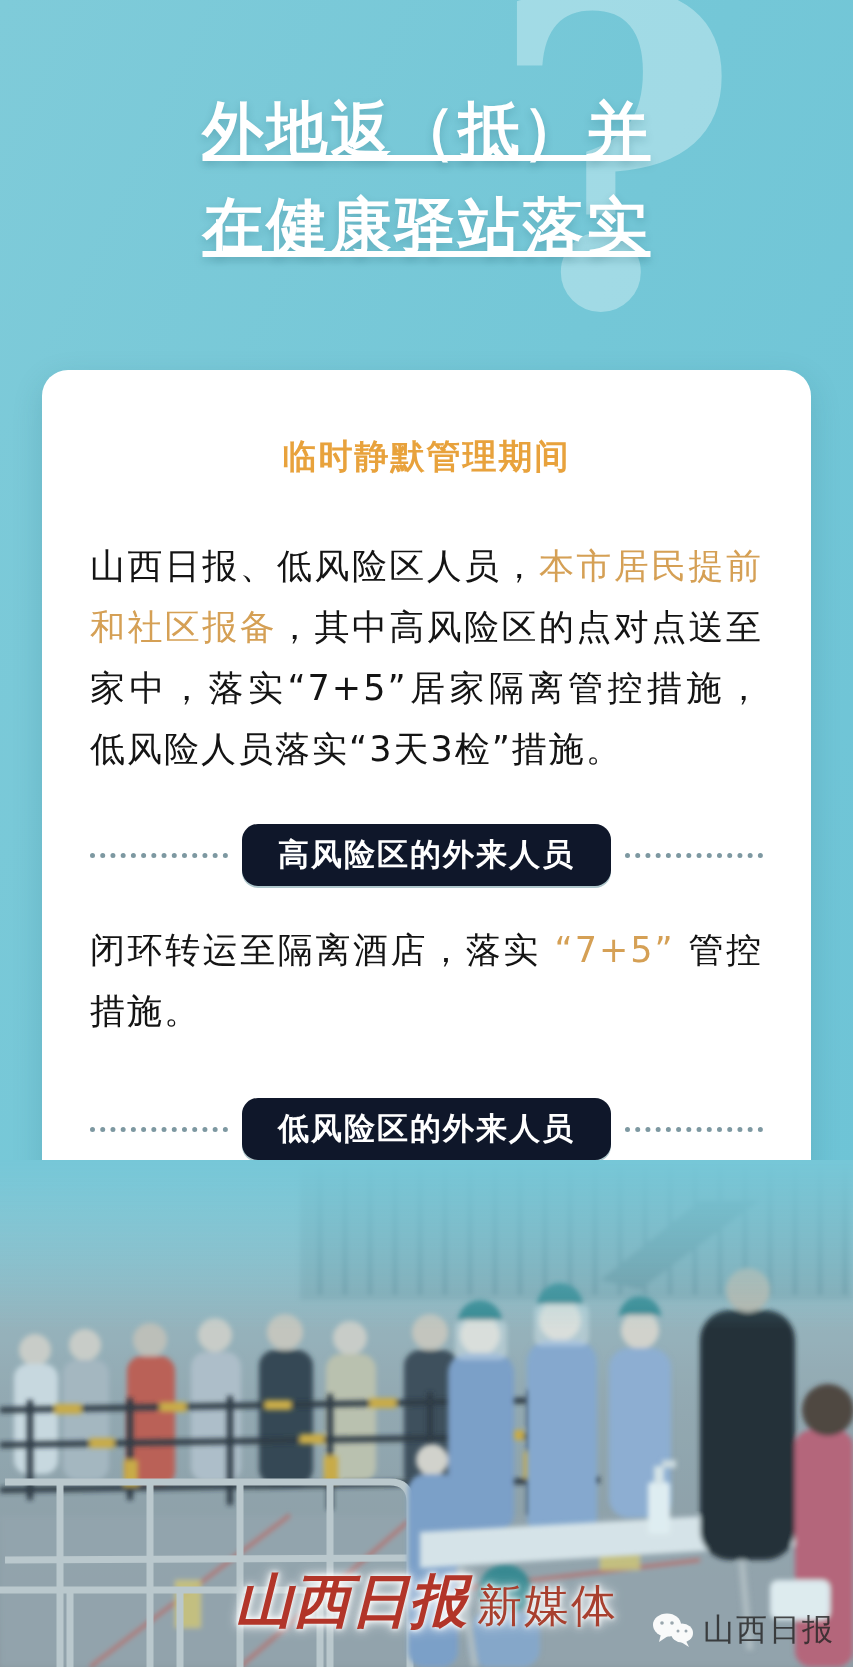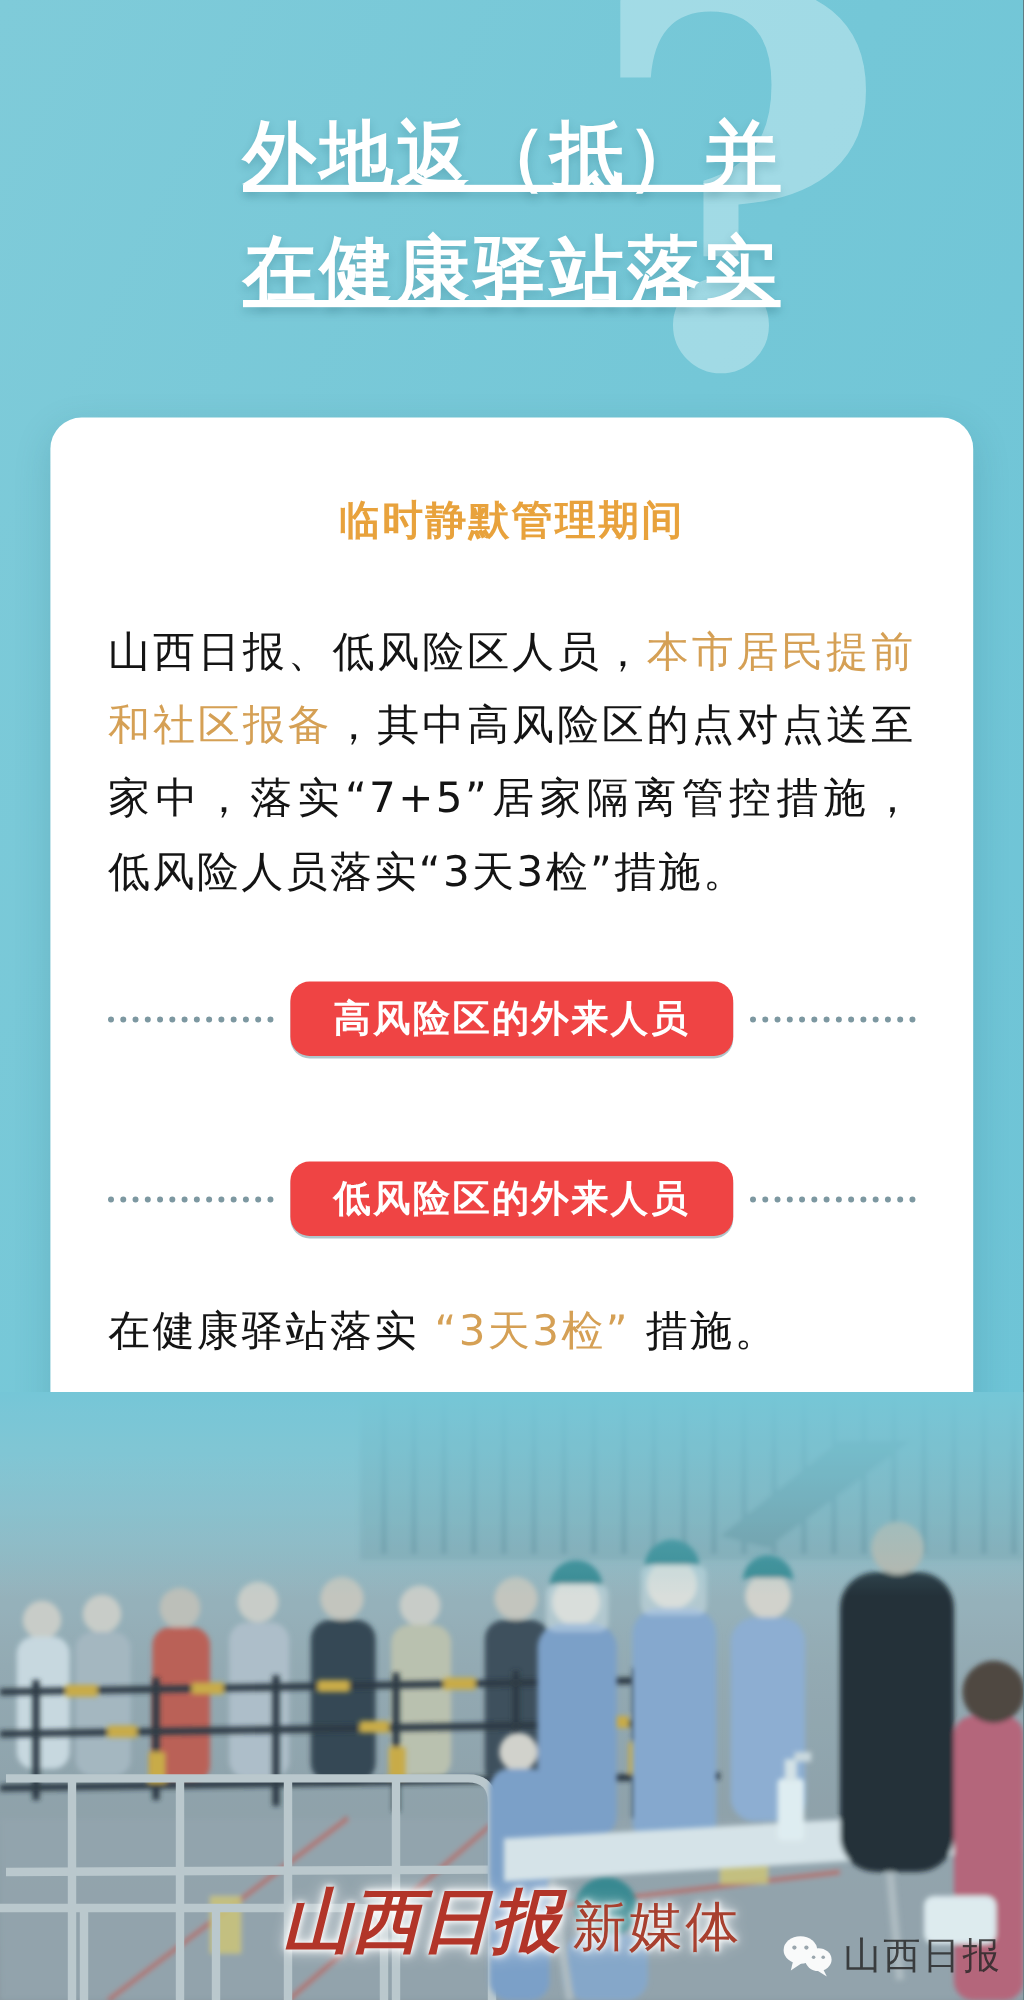--- a/index.html
+++ b/index.html
@@ -20,38 +20,38 @@
   .hero h1 {
     position:relative; z-index:2; text-align:center;
     font-family:"DejaVu Serif","Liberation Serif",serif;
     font-weight:700; color:#ffffff; font-size:61px; line-height:96px;
     letter-spacing:3px; padding-top:82px;
     text-shadow:0 4px 8px rgba(20,80,95,0.22);
     text-decoration:underline;
   }
   
   .card {
-    position:absolute; left:42px; top:348px; width:769px; height:866px;
+    position:absolute; left:42px; top:370px; width:769px; height:866px;
     background:#ffffff; border-radius:26px;
     box-shadow:0 10px 30px rgba(30,90,105,0.18);
     padding:58px 48px 0 48px;
   }
   .card-heading {
     text-align:center; color:#E8A23C; font-weight:700;
     font-size:34px; line-height:56px; letter-spacing:2px;
   }
   .body-text {
     margin-top:52px; font-size:35px; line-height:61px; letter-spacing:2px;
     color:#141414; text-align:justify;
   }
   .hl { color:#D5A055; }
   .badge-row { display:flex; align-items:center; margin-top:44px; }
   .dotline { flex:1 1 0; border-top:5px dotted #7d98a1; height:0; }
   .pill {
-    margin:16px 14px; background:#ef4444; color:#ffffff; font-weight:700;
+    margin:0 14px; background:#0f172a; color:#ffffff; font-weight:700;
     font-size:31px; letter-spacing:2px; padding:10px 36px;
     border-radius:16px; white-space:nowrap;
     box-shadow:0 2px 0 rgba(25,95,110,0.35);
   }
   .section-text {
     margin-top:34px; font-size:35px; line-height:61px; letter-spacing:2px;
     color:#141414; text-align:justify;
   }
   
   .photo { position:absolute; left:0; top:1160px; width:853px; height:507px; }
@@ -95,20 +95,21 @@
     <div class="card-heading"><span>临时静默管理期间</span><br></div>
 
     <p class="body-text"><span>山西日报、低风险区人员，</span><span class="hl">本市居民提前和社区报备</span><span>，其中高风险区的点对点送至家中，落实“7+5”居家隔离管控措施，低风险人员落实“3天3检”措施。</span></p>
 
     <div class="badge-row">
       <div class="dotline"></div>
       <div class="pill">高风险区的外来人员</div>
       <div class="dotline"></div>
     </div>
 
+    <p class="section-text"><span>闭环转运至隔离酒店，落实 </span><span class="hl">“7+5”</span><span> 管控措施。</span></p>
 
     <div class="badge-row" style="margin-top:56px">
       <div class="dotline"></div>
       <div class="pill">低风险区的外来人员</div>
       <div class="dotline"></div>
     </div>
 
     <p class="section-text"><span>在健康驿站落实 </span><span class="hl">“3天3检”</span><span> 措施。</span></p>
   </div>
 

